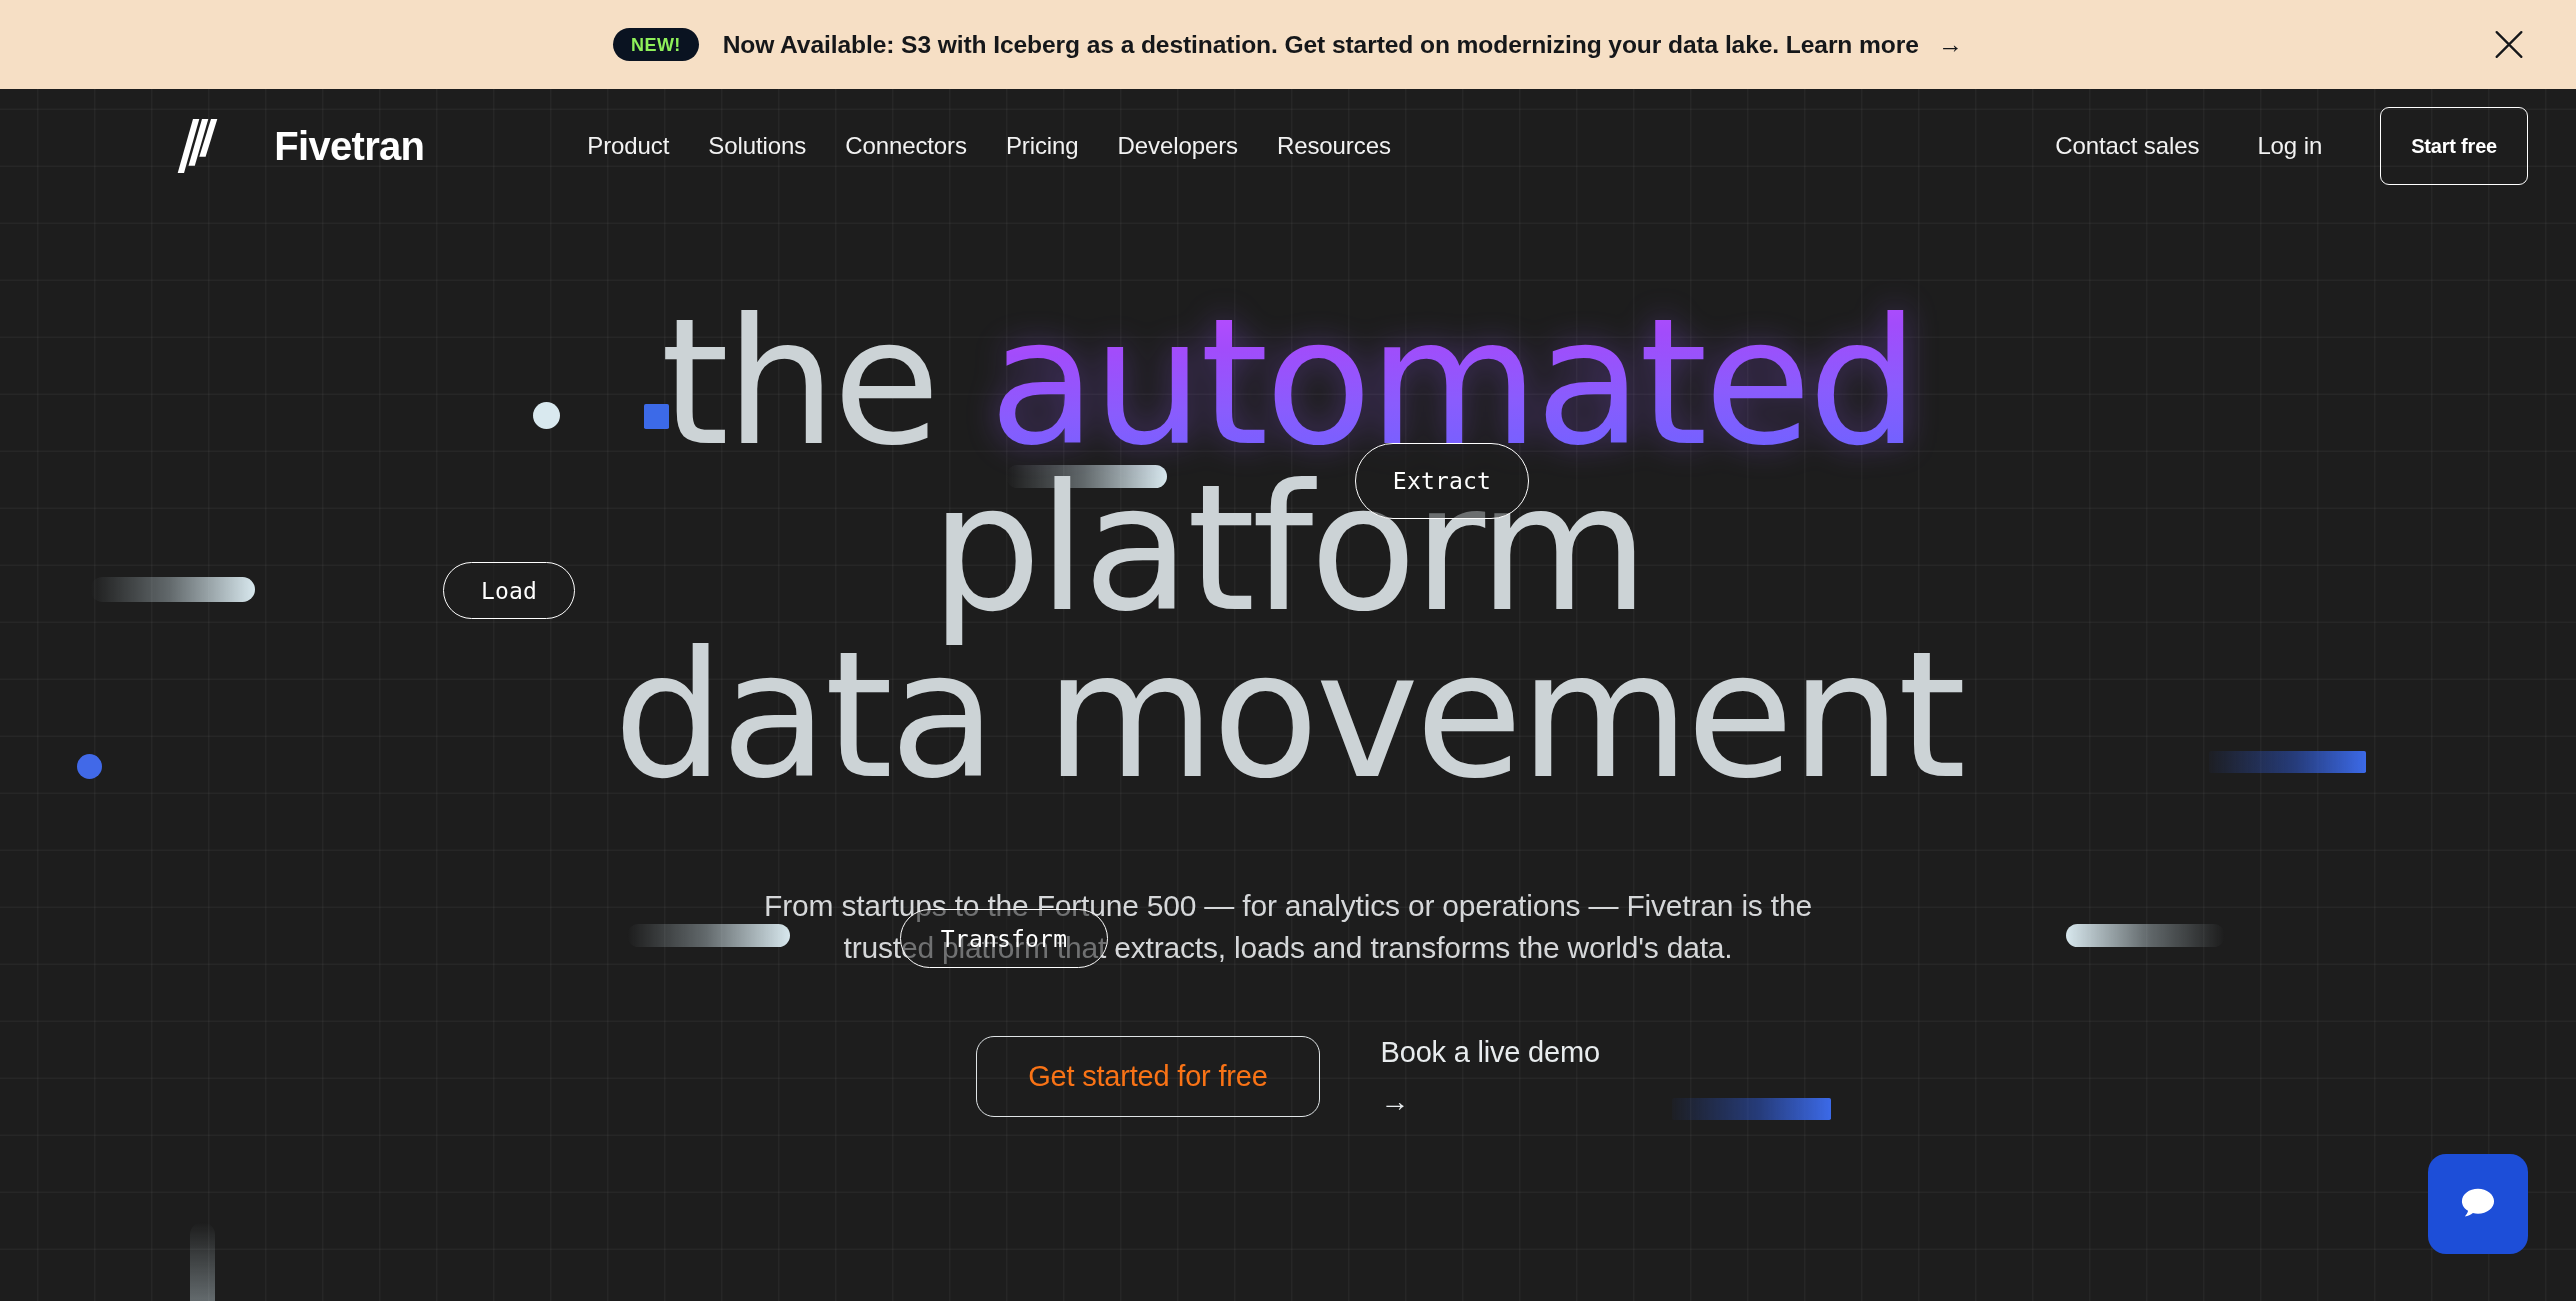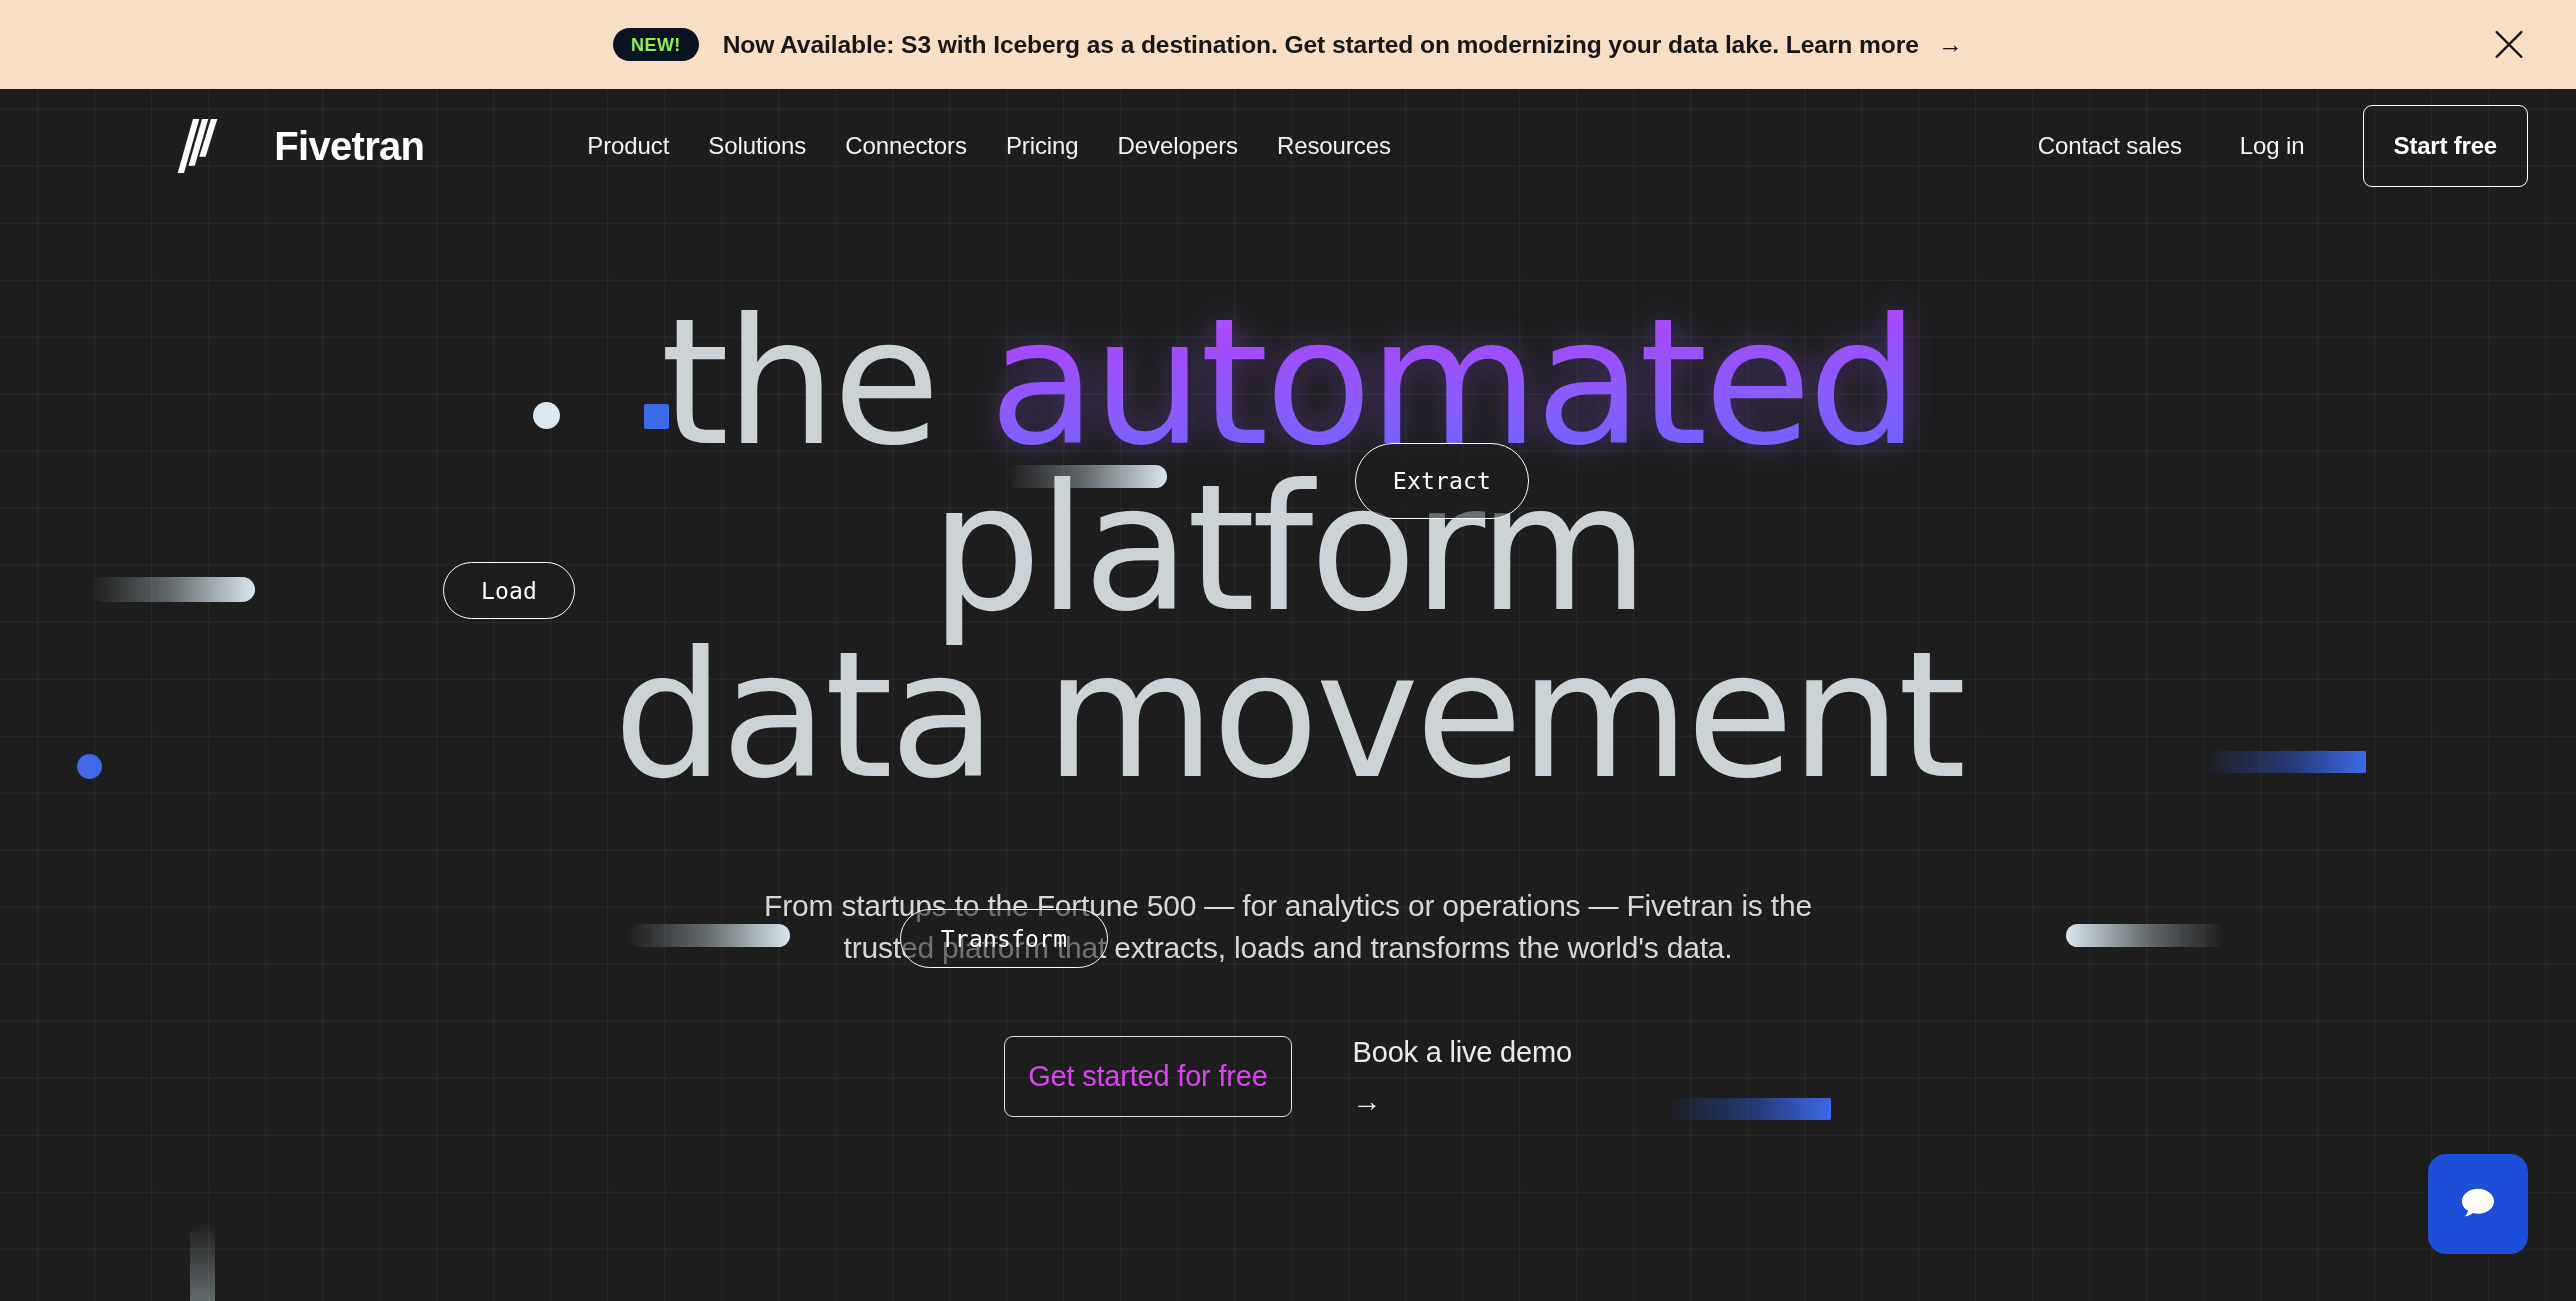--- a/index.html
+++ b/index.html
@@ -134,21 +134,21 @@
     font-size: 24px;
     font-weight: 400;
     letter-spacing: -0.1px;
     cursor: pointer;
     white-space: nowrap;
   }
   .btn-outline {
     border: 1.8px solid #ffffff;
     border-radius: 9px;
     color: #ffffff;
-    font-size: 24px;
+    font-size: 20px;
     font-weight: 700;
     letter-spacing: -0.2px;
     padding: 28px 30px;
     background: transparent;
     cursor: pointer;
     line-height: 1;
     font-family: "Liberation Sans", sans-serif;
     white-space: nowrap;
   }
 
@@ -246,27 +246,27 @@
     position: relative;
     z-index: 10;
     margin-top: 66px;
     display: flex;
     align-items: center;
     justify-content: center;
     gap: 61px;
   }
   .cta-primary {
     border: 1.8px solid #dfe4e6;
-    border-radius: 9px;
-    color: #d946ef;
+    border-radius: 18px;
+    color: #f97316;
     background: transparent;
     font-size: 29px;
     font-weight: 400;
     letter-spacing: -0.2px;
-    padding: 25px 23px;
+    padding: 25px 51px;
     cursor: pointer;
     font-family: "Liberation Sans", sans-serif;
     line-height: 1;
     white-space: nowrap;
   }
   .cta-secondary {
     color: #e8ecee;
     font-size: 29px;
     font-weight: 400;
     letter-spacing: -0.2px;

